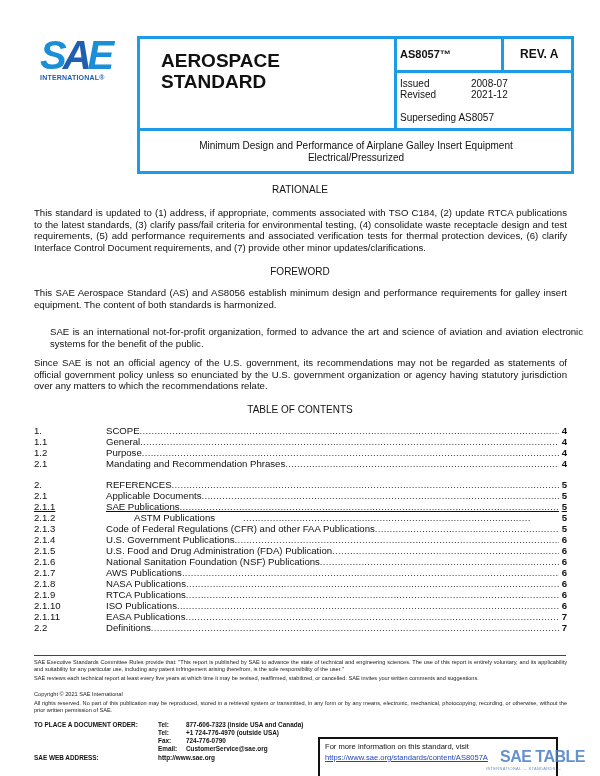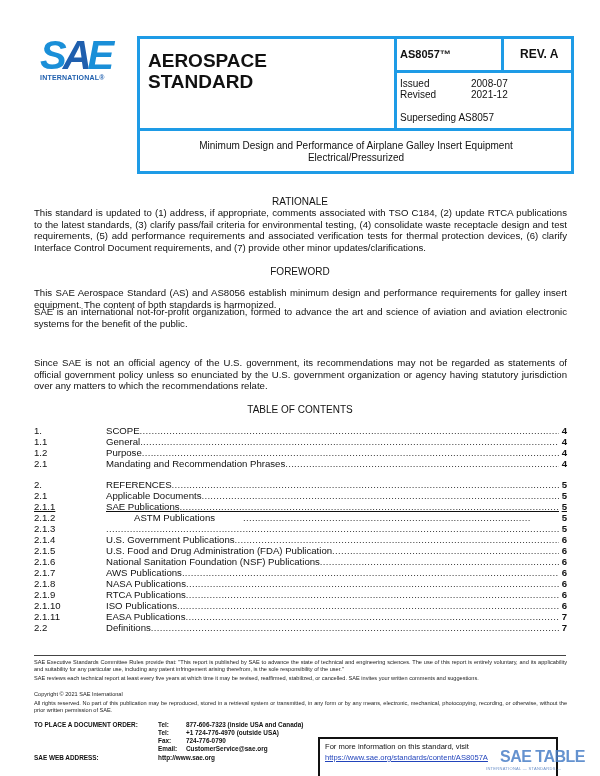--- a/index.html
+++ b/index.html
@@ -8,21 +8,21 @@
   .abs { position:absolute; }
   
   #logo { left:40px; top:38px; width:84px; height:46px; }
   #logo .mark { font-family:"Liberation Sans", sans-serif; font-weight:bold; font-size:40px;
                 letter-spacing:-4px; line-height:34px; color:#1a8fd8; font-style:italic; }
   #logo .mark span.a { color:#1f5fae; }
   #logo .intl { font-size:7px; font-weight:bold; color:#1f5fae; letter-spacing:0.2px; margin-top:2px; }
   
   .frame { border:3px solid #1e9be6; box-sizing:border-box; }
   #hdr-left { left:137px; top:36px; width:260px; height:95px; border-right:none; border-bottom:none; }
-  #hdr-title { font-weight:bold; font-size:19px; line-height:21px; left:148px; top:50px; }
+  #hdr-title { font-weight:bold; font-size:19px; line-height:21px; left:161px; top:50px; }
   #cell-doc { left:394px; top:36px; width:110px; height:37px; border-bottom:none; border-right:none; }
   #cell-rev { left:501px; top:36px; width:73px; height:37px; border-bottom:none; }
   #cell-info { left:394px; top:70px; width:180px; height:61px; border-bottom:none; }
   #cell-main { left:137px; top:128px; width:437px; height:46px; }
   #doc-num { left:400px; top:48px; font-size:11px; font-weight:bold; }
   #rev { left:520px; top:47px; font-size:12px; font-weight:bold;text-align:right; }
   .info { font-size:10px; }
   #issued-l { left:400px; top:78px; } #issued-v { left:471px; top:78px; }
   #revised-l { left:400px; top:89px; } #revised-v { left:471px; top:89px; }
   #supersede { left:400px; top:112px; }
@@ -69,26 +69,26 @@
 <div id="issued-l" class="abs info">Issued</div>
 <div id="issued-v" class="abs info">2008-07</div>
 <div id="revised-l" class="abs info">Revised</div>
 <div id="revised-v" class="abs info">2021-12</div>
 <div id="supersede" class="abs info">Superseding AS8057</div>
 <div id="doc-title" class="abs">
   <div>Minimum Design and Performance of Airplane Galley Insert Equipment</div>
   <div>Electrical/Pressurized</div>
 </div>
 
-<div class="abs heading" style="top:196px;">RATIONALE</div>
+<div class="abs heading" style="top:184px;">RATIONALE</div>
 <div class="abs para" style="top:207px;">This standard is updated to (1) address, if appropriate, comments associated with TSO C184, (2) update RTCA publications to the latest standards, (3) clarify pass/fail criteria for environmental testing, (4) consolidate waste receptacle design and test requirements, (5) add performance requirements and associated verification tests for thermal protection devices, (6) clarify Interface Control Document requirements, and (7) provide other minor updates/clarifications.</div>
 
 <div class="abs heading" style="top:266px;">FOREWORD</div>
 <div class="abs para" style="top:287px;">This SAE Aerospace Standard (AS) and AS8056 establish minimum design and performance requirements for galley insert equipment. The content of both standards is harmonized.</div>
-<div class="abs para" style="top:306px;">SAE is an international not-for-profit organization, formed to advance the art and science of aviation and aviation electronic systems for the benefit of the public.</div>
+<div class="abs para" style="top:326px;margin-left:16px;">SAE is an international not-for-profit organization, formed to advance the art and science of aviation and aviation electronic systems for the benefit of the public.</div>
 <div class="abs para" style="top:357px;">Since SAE is not an official agency of the U.S. government, its recommendations may not be regarded as statements of official government policy unless so enunciated by the U.S. government organization or agency having statutory jurisdiction over any matters to which the recommendations relate.</div>
 
 <div class="abs heading" style="top:404px;">TABLE OF CONTENTS</div>
 <div id="toc">
     <div class="abs toc-row" style="top: 425px;">
       <span class="toc-num">1.</span>
       <span class="toc-title">SCOPE</span>
       <span class="toc-dots"></span>
       <span class="toc-page">4</span>
     </div>
@@ -129,20 +129,21 @@
       <span class="toc-page">5</span>
     </div>
     <div class="abs toc-row" style="top: 512px; gap: 28px;">
       <span class="toc-num">2.1.2</span>
       <span class="toc-title">ASTM Publications</span>
       <span class="toc-dots"></span>
       <span class="toc-page">5</span>
     </div>
     <div class="abs toc-row" style="top: 523px;">
       <span class="toc-num">2.1.3</span>
+      <span class="toc-title">Code of Federal Regulations (CFR) and other FAA Publications</span>
       <span class="toc-dots"></span>
       <span class="toc-page">5</span>
     </div>
     <div class="abs toc-row" style="top: 534px;">
       <span class="toc-num">2.1.4</span>
       <span class="toc-title">U.S. Government Publications</span>
       <span class="toc-dots"></span>
       <span class="toc-page">6</span>
     </div>
     <div class="abs toc-row" style="top: 545px;">

